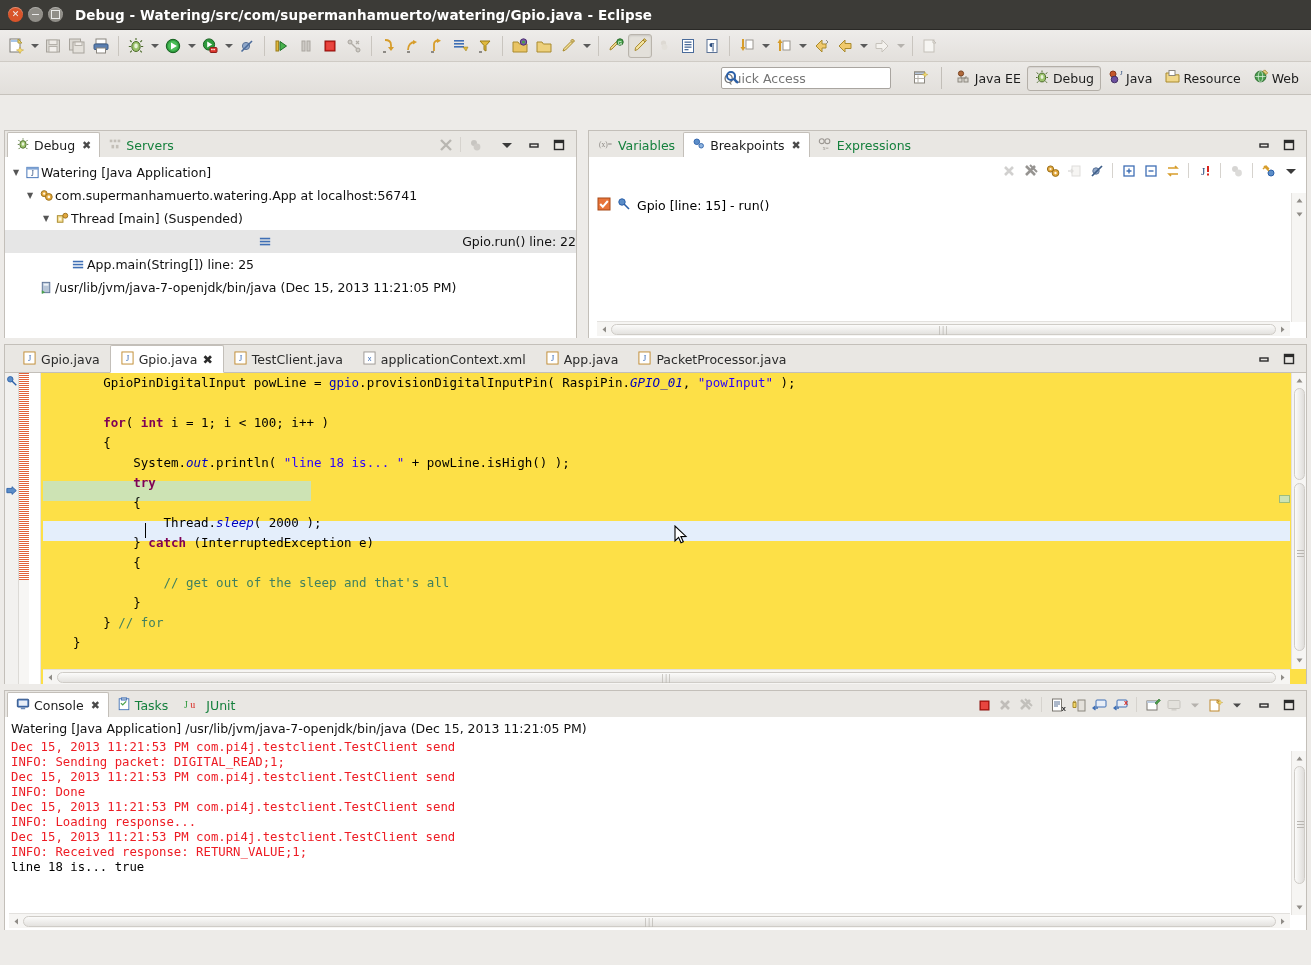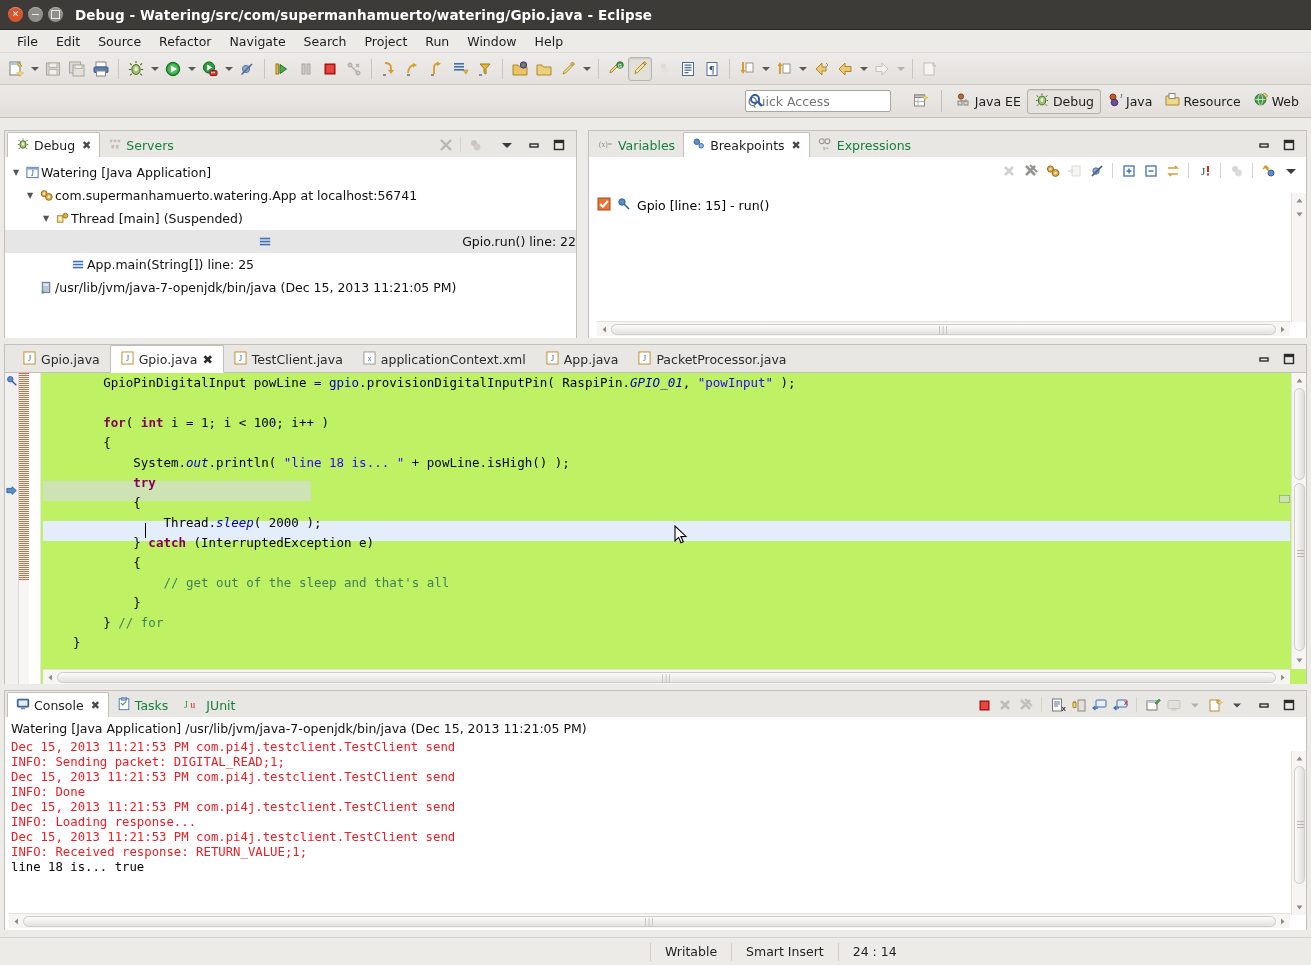--- a/index.html
+++ b/index.html
@@ -56,21 +56,21 @@
   .caret.dim::after { border-top-color: #b5b2ad; }
 
   
   .qarow {
     height: 33px; background: linear-gradient(#eceae7,#e2dfdb);
     display: flex; align-items: center; justify-content: flex-end;
     padding-right: 6px; border-bottom: 1px solid #c6c2bc; gap: 0px;
   }
   .qa-wrap { position: relative; margin-right: 18px; }
   .qa-input {
-    width: 146px; height: 22px; border: 1px solid #a9a5a0; background: #fff;
+    width: 170px; height: 22px; border: 1px solid #a9a5a0; background: #fff;
     border-radius: 2px; font-size: 12.5px; color: #8d8d8d;
     font-family: inherit; outline: none;
   }
   .qa-icon { position: absolute; left: 4px; top: 3px; }
   .persp-sep { width: 1px; height: 22px; background: #c2beb8; margin: 0 8px; }
   .persp {
     display: flex; align-items: center; gap: 3px; padding: 2px 6px;
     font-size: 12.5px; color: #1c1c1c; border-radius: 3px; cursor: default;
   }
   .persp.active { background: #e6e3df; border: 1px solid #b4afa8;
@@ -102,21 +102,21 @@
   .twist { width: 14px; text-align: center; color: #555; font-size: 8px; }
   .ticon { width: 18px; display: flex; align-items: center; justify-content: center; }
 
   
   .etabstrip { height: 28px; display: flex; align-items: flex-end; background: #e9e7e3;
                position: relative; border-bottom: 1px solid #c3bfb9; }
   .etab { display: flex; align-items: center; gap: 5px; height: 26px; padding: 0 10px;
           font-size: 12.5px; color: #2b2b2b; cursor: default; }
   .etab.active { background: #fff; border: 1px solid #c3bfb9; border-bottom: 1px solid #fff;
                  margin-bottom: -1px; border-radius: 2px 2px 0 0; height: 28px; }
-  .code-area { position: relative; background: #bef264; overflow: hidden; }
+  .code-area { position: relative; background: #fde047; overflow: hidden; }
   .gutter-anno { position: absolute; left: 0; top: 0; width: 14px; height: 100%; background: #f2f1ef;
                  border-right: 1px solid #dcdad6; }
   .gutter-change { position: absolute; left: 14px; top: 0; width: 10px; background: #f7f6f4; }
   .hatch { position: absolute; left: 14px; width: 10px;
            background-image: repeating-linear-gradient(0deg,#e2613a 0 1px,#fff 1px 2px),
                              repeating-linear-gradient(90deg,#e2613a 0 1px,transparent 1px 2px);
            background-color: #fbe3da; }
   .gutter-num { position: absolute; left: 24px; top: 0; width: 12px; height: 100%; background: #fff;
                 border-right: 1px solid #e7e5e2; }
   pre.code {
@@ -175,32 +175,20 @@
       <div class="wbtn min">
           <i></i>
         </div>
       <div class="wbtn max">
           <i></i>
         </div>
     </div>
     <div class="title-text">Debug - Watering/src/com/supermanhamuerto/watering/Gpio.java - Eclipse</div>
   </div>
 
-  <div class="menubar">
-    <div class="menuitem">File</div>
-    <div class="menuitem">Edit</div>
-    <div class="menuitem">Source</div>
-    <div class="menuitem">Refactor</div>
-    <div class="menuitem">Navigate</div>
-    <div class="menuitem">Search</div>
-    <div class="menuitem">Project</div>
-    <div class="menuitem">Run</div>
-    <div class="menuitem">Window</div>
-    <div class="menuitem">Help</div>
-  </div>
 
   <div class="toolbar">
     <div class="tbi">
       <svg width="18" height="18" viewBox="0 0 18 18">
           <rect x="3" y="2" width="10" height="13" fill="#fff" stroke="#7d7a74"></rect>
           <rect x="4" y="3" width="8" height="2" fill="#a8c6e8"></rect>
           <path d="M11 2l4 4-4 0z" fill="#ecd77a" stroke="#b39b3c"></path>
           <path d="M13 10l1.2 2.4L16.6 13l-2.4 1.2L13 16.6 11.8 14.2 9.4 13l2.4-.6z" fill="#f5d96a" stroke="#c0a13b" stroke-width=".5"></path>
         </svg>
     </div>
@@ -1123,23 +1111,14 @@
         </div>
         <div class="arrow" style="right:1px;">
           <svg width="9" height="9" viewBox="0 0 9 9">
               <path d="M3 1.5L6.5 4.5 3 7.5z" fill="#8f8c87"></path>
             </svg>
         </div>
       </div>
     </div>
   </div>
 
-  <div class="statusbar">
-    <div style="width:650px;"></div>
-    <div class="st-div"></div>
-    <div class="st-cell">Writable</div>
-    <div class="st-div"></div>
-    <div class="st-c ell st-cell">Smart Insert</div>
-    <div class="st-div"></div>
-    <div class="st-cell">24 : 14</div>
-  </div>
 
 </div>
 
 </body></html>

